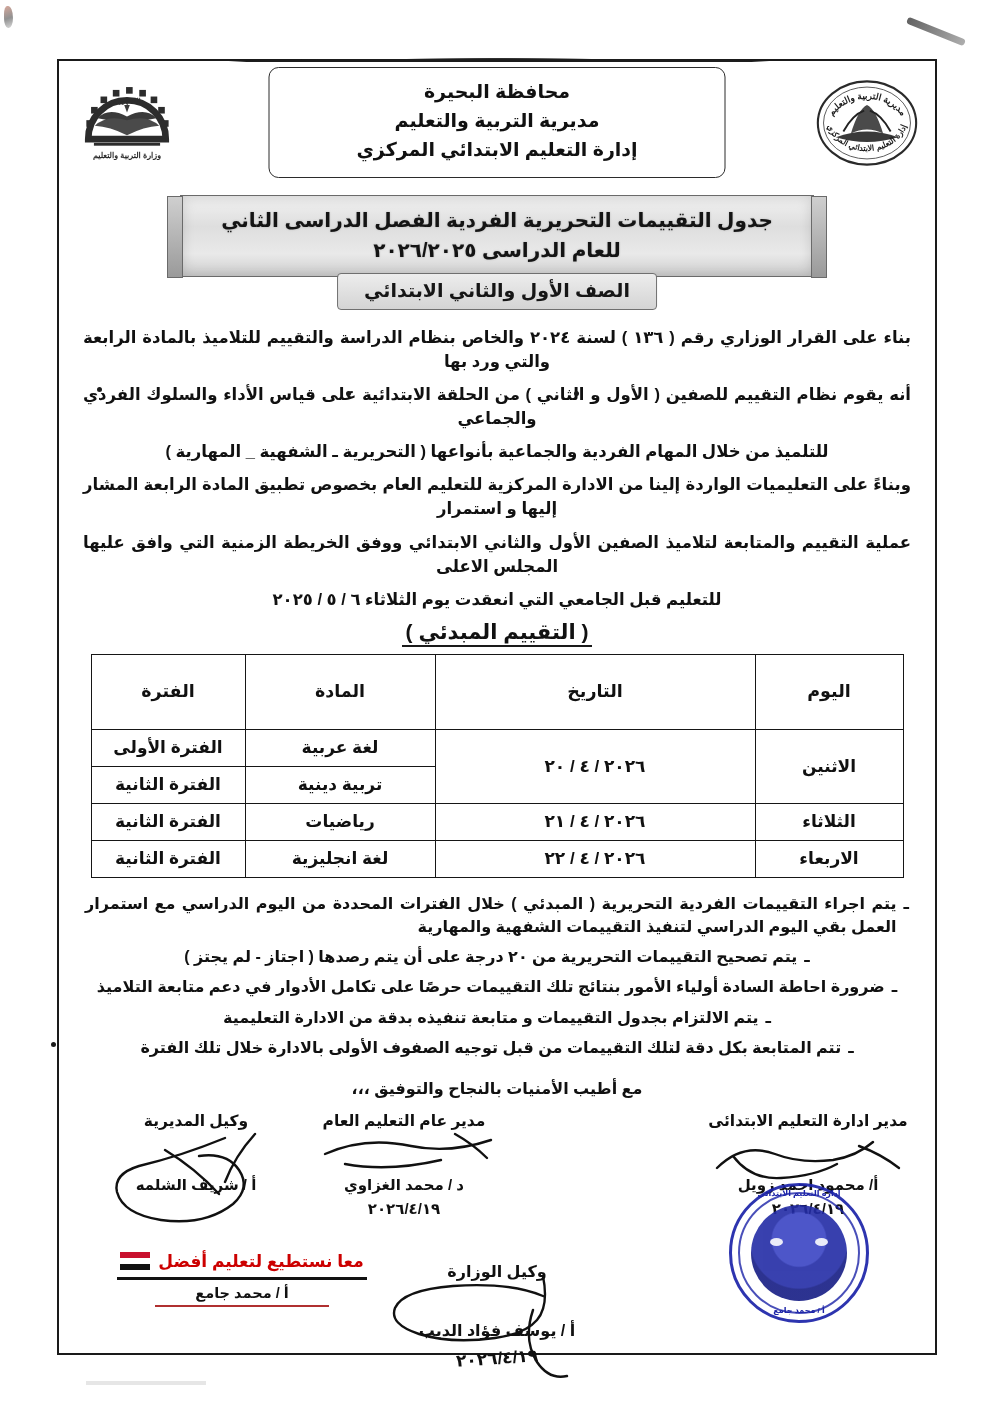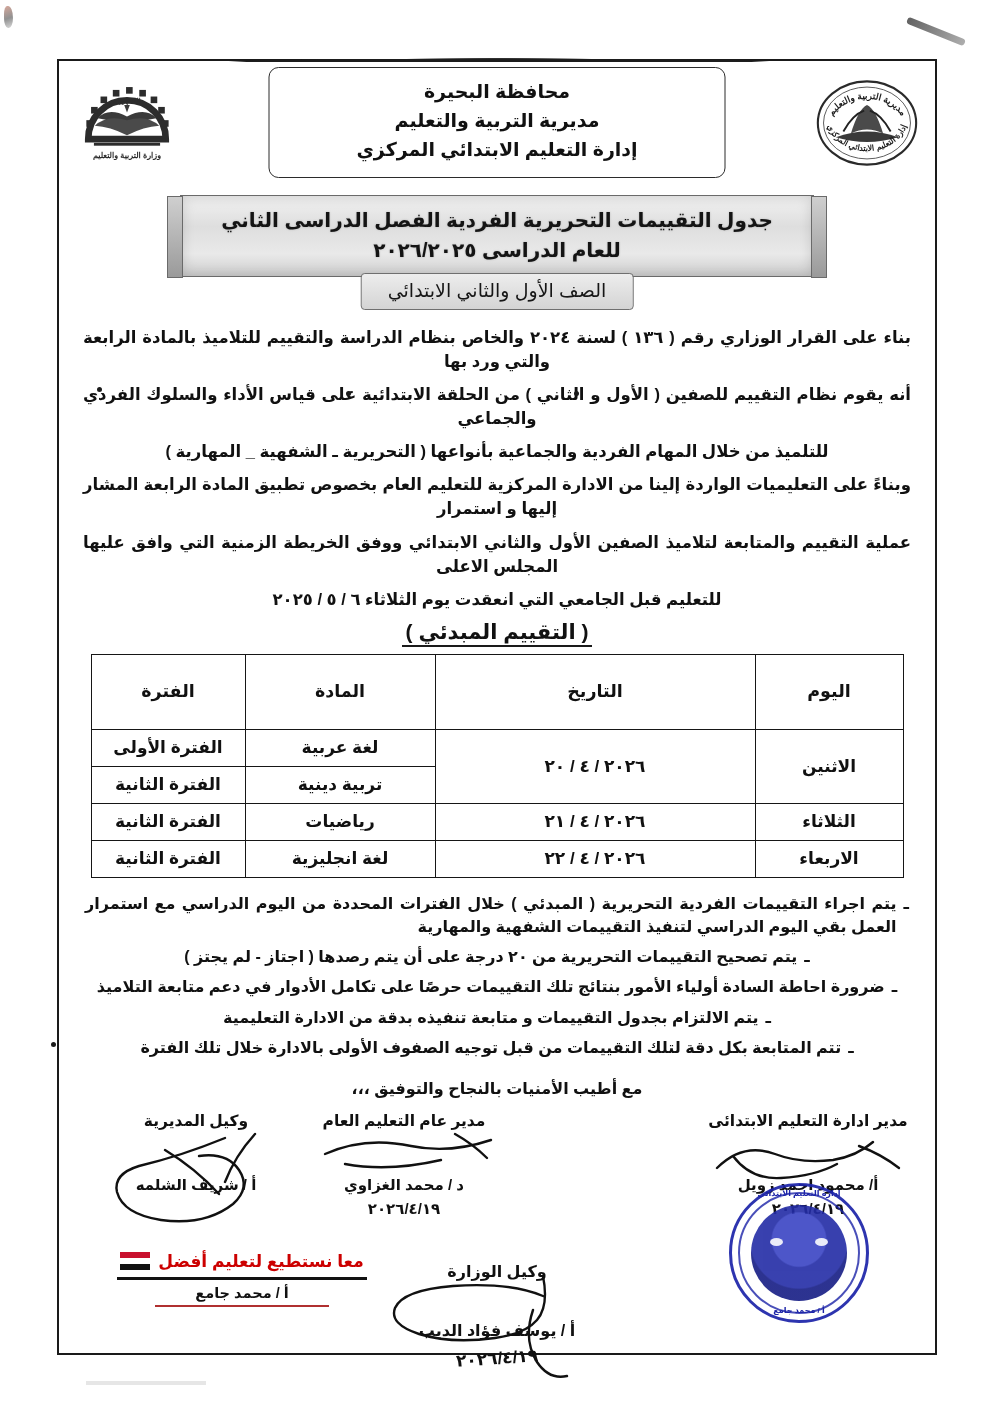--- a/index.html
+++ b/index.html
@@ -67,21 +67,21 @@
      color:#141414;text-shadow:0 0 2px rgba(120,120,120,.45);}
 
   
   .grade-wrap{position:relative;height:46px;}
   .grade-box{
     position:absolute;left:50%;transform:translateX(-50%);top:0;
     padding:5px 26px 7px;text-align:center;
     background:linear-gradient(180deg,#ededed,#d4d4d4);
     border:1.5px solid #6f6f6f;border-radius:4px;
   }
-  .grade-box span{font-size:19px;font-weight:normal;color:#161616;}
+  .grade-box span{font-size:19px;font-weight:bold;color:#161616;}
 
   
   .body-text{margin:6px 24px 0;}
   .body-text p{
     margin:0 0 9px;font-size:16.5px;font-weight:bold;line-height:1.46;
     text-align:center;
   }
   .body-text p.wide{text-align:justify;text-align-last:center;}
 
   

